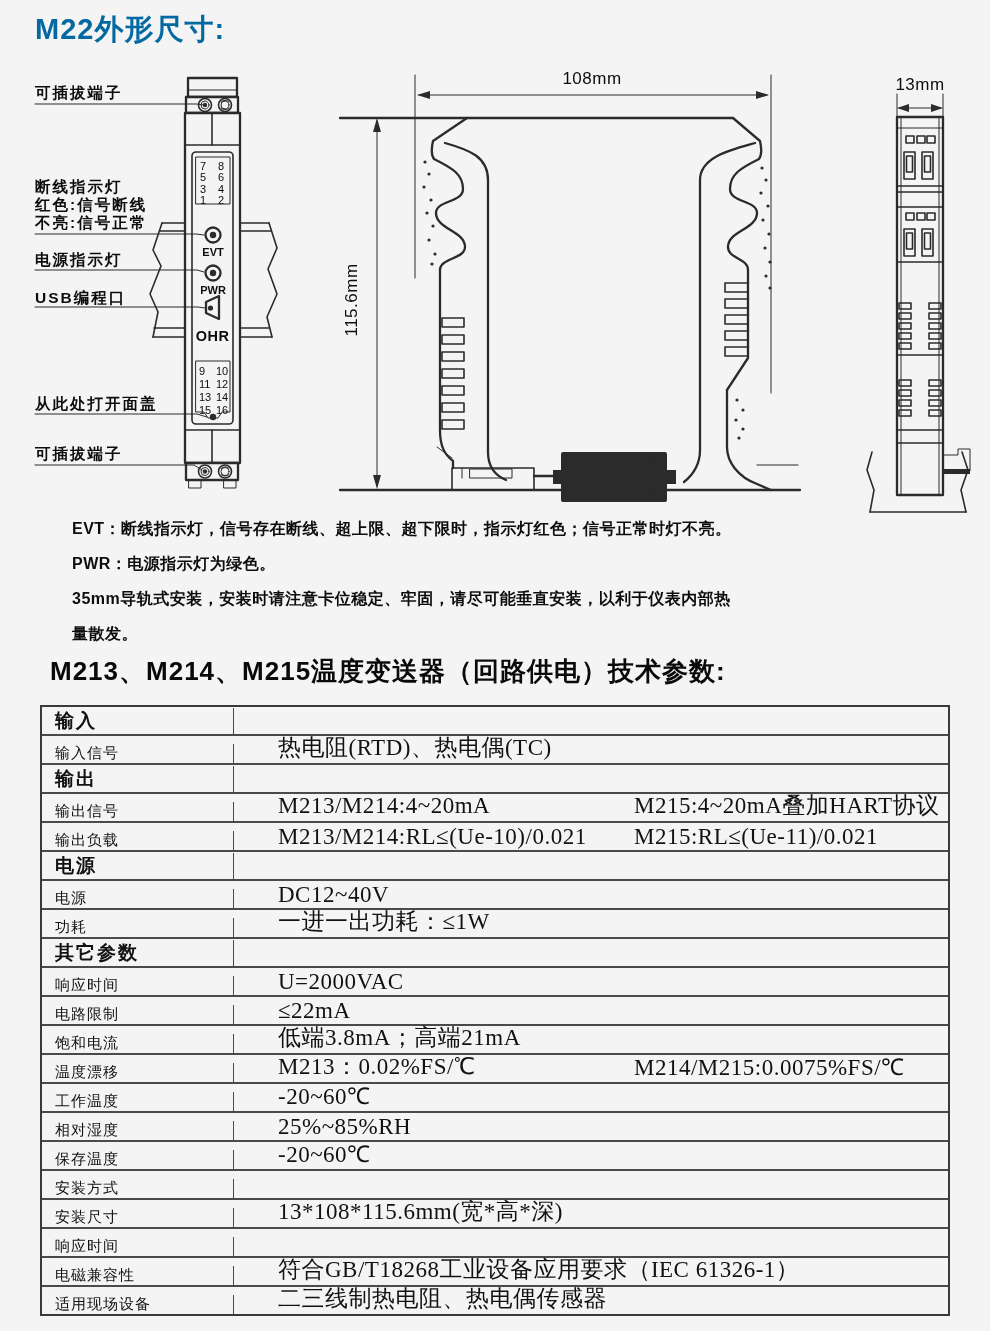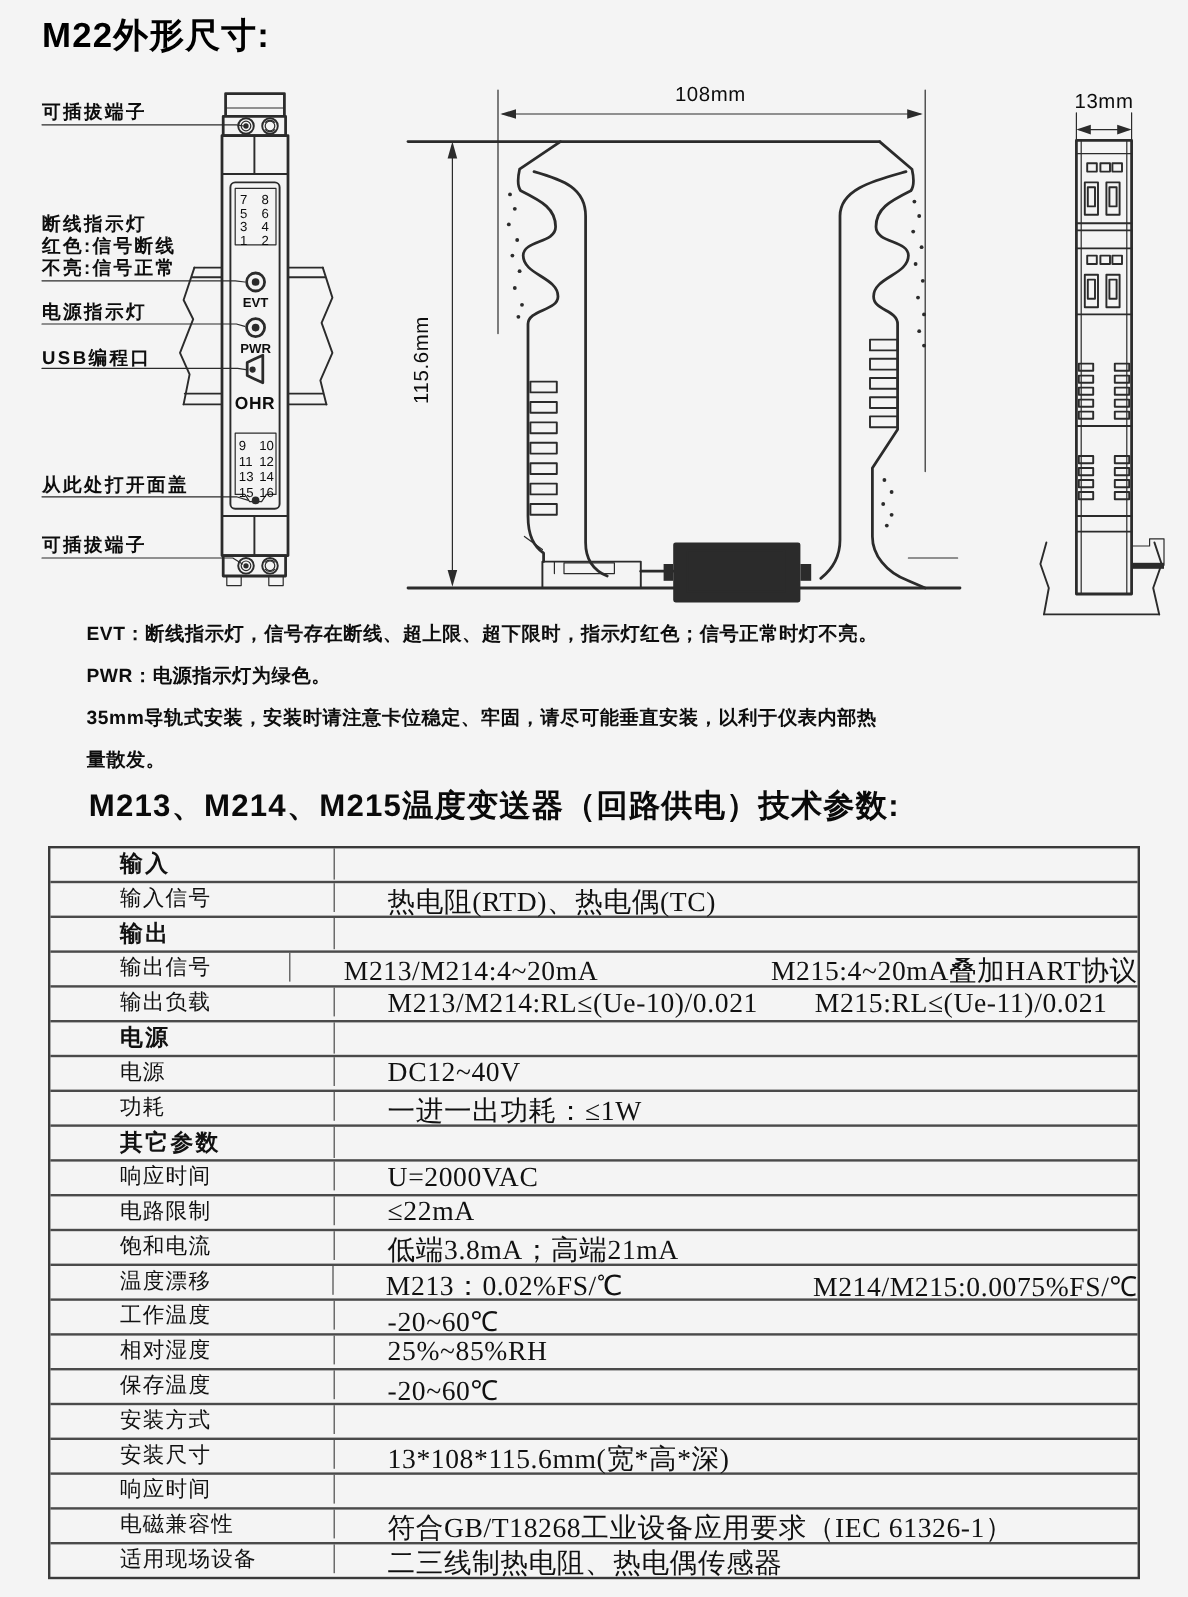--- a/index.html
+++ b/index.html
@@ -4,42 +4,42 @@
 <style>
   html,body{margin:0;padding:0;}
   body{
     width:990px;height:1331px;position:relative;overflow:hidden;
     background:#f4f4f4;color:#111;
     font-family:"Liberation Sans",sans-serif;
   }
   
   .page-title{
     position:absolute;left:35px;top:10px;
-    font-size:29px;font-weight:bold;letter-spacing:1px;color:#000000;
+    font-size:29px;font-weight:bold;letter-spacing:1px;color:#0369a1;
   }
   .notes{position:absolute;left:72px;top:511px;}
   .note-line{
     white-space:nowrap;font-size:16px;font-weight:600;line-height:35px;
     color:#0d0d0d;letter-spacing:0.5px;
   }
   .table-title{
-    position:absolute;left:74px;top:654px;
+    position:absolute;left:50px;top:654px;
     font-size:26px;font-weight:bold;letter-spacing:1px;color:#0a0a0a;
   }
   
   .spec-table{
     position:absolute;left:40px;top:705px;width:906px;
     border:2px solid #3a3a3a;background:#f4f4f4;
   }
-  .trow{display:flex;height:27px;border-bottom:2px solid #4a4a4a;align-items:flex-start;padding-left:45px;}
+  .trow{display:flex;height:27px;border-bottom:2px solid #4a4a4a;align-items:flex-end;}
   .trow:last-child{border-bottom:none;}
   .tlabel{
     width:178px;padding-left:13px;border-right:1px solid #4a4a4a;
     display:flex;align-items:center;
-    font-family:Liberation Serif, serif;font-size:18px;letter-spacing:1px;
+    font-family:Liberation Serif, serif;font-size:15px;letter-spacing:1px;
   }
   .trow.section .tlabel{
     font-family:"Liberation Sans",sans-serif;font-weight:bold;font-size:19px;letter-spacing:2px;
   }
   .tvalue{
     flex:1;display:flex;align-items:center;padding-left:44px;
     font-family:"Liberation Serif",serif;font-size:23px;letter-spacing:0.5px;white-space:nowrap;
   }
   .v1.wide{display:inline-block;width:356px;}
   

